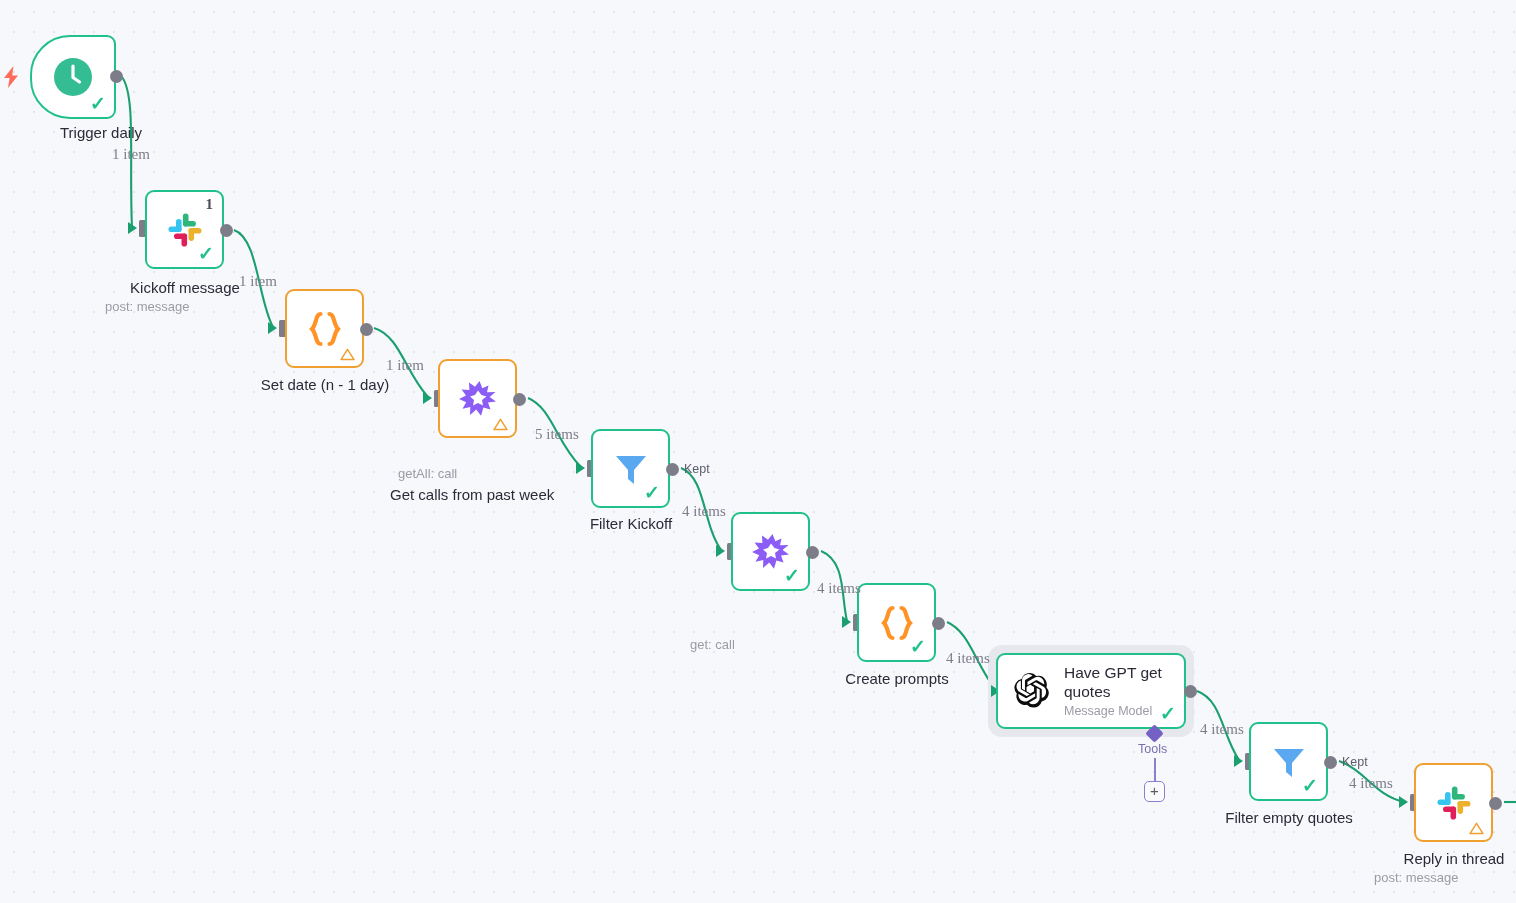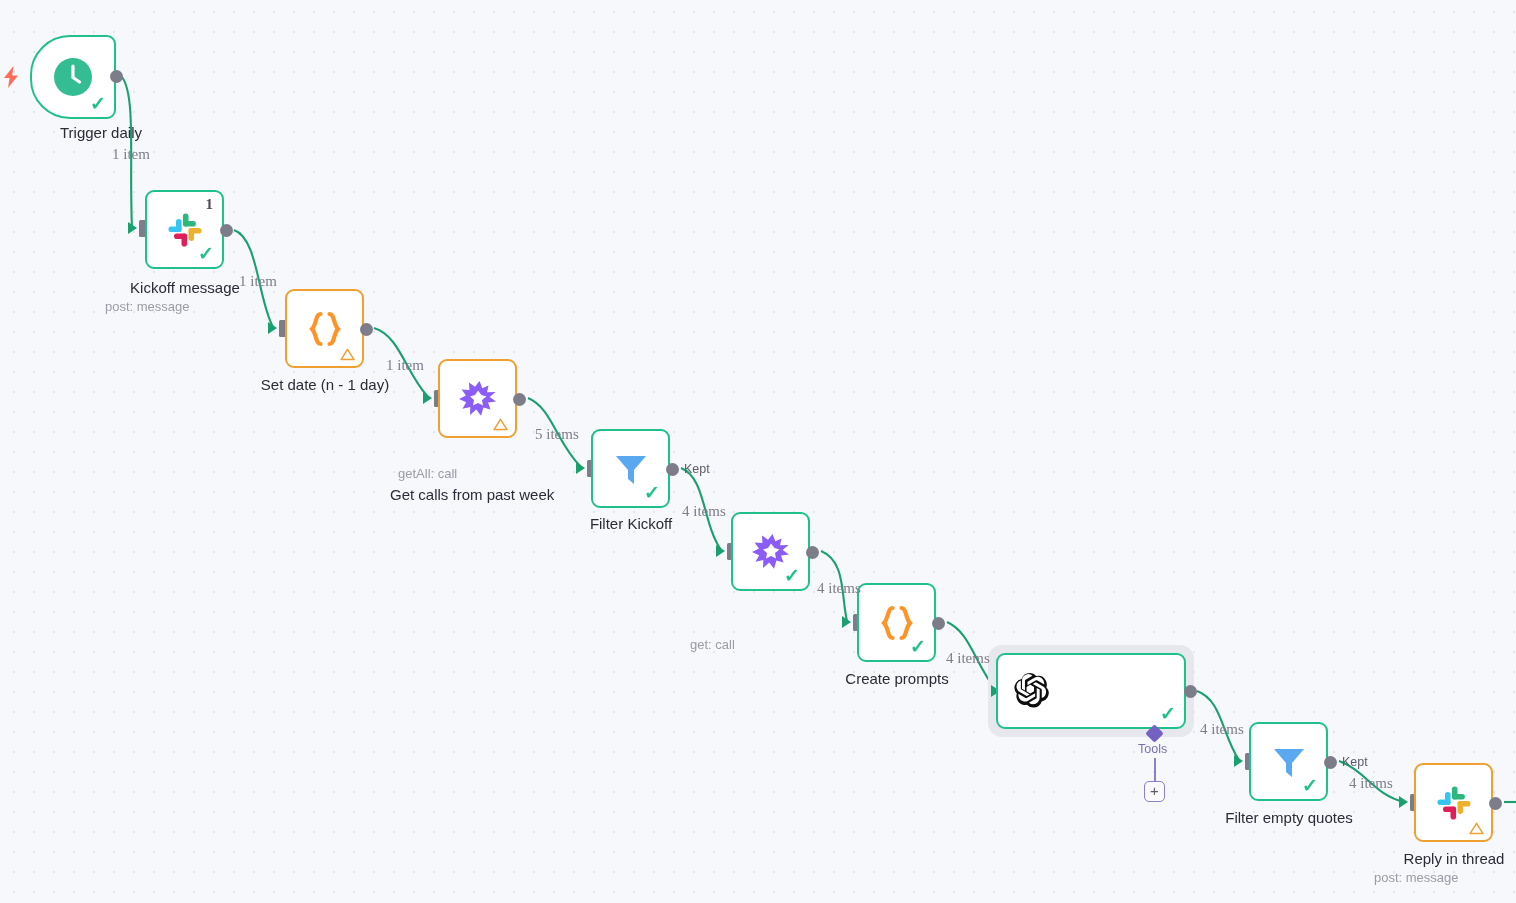--- a/index.html
+++ b/index.html
@@ -385,20 +385,28 @@
                  a6.47 6.47 0 0 1 -1 11.69 l0 -8.18 a1.11 1.11 0 0 0 -0.57 -0.98 Z
                  M34.1 14.46 l-0.2 -0.12 -6.88 -4 a1.12 1.12 0 0 0 -1.13 0
                  l-8.4 4.85 0 -3.36 a0.1 0.1 0 0 1 0.04 -0.09 l6.96 -4.01
                  a6.48 6.48 0 0 1 9.62 6.7 Z
                  M14.97 20.43 l-2.92 -1.68 a0.1 0.1 0 0 1 -0.06 -0.08 l0 -8.03
                  a6.48 6.48 0 0 1 10.62 -4.97 l-0.2 0.11 -6.88 3.97
                  a1.12 1.12 0 0 0 -0.57 0.98 l0 9.7 Z
                  M16.55 17.02 l3.74 -2.16 3.75 2.16 0 4.32 -3.74 2.16 -3.75 -2.16 Z" fill="#0d0d0d"></path>
       </svg>
     </span>
+    <span class="wide-text">
+      <div class="wide-title">
+        <span>Have GPT get</span>
+        <br>
+        <span>quotes</span>
+      </div>
+      <div class="wide-sub">Message Model</div>
+    </span>
     <span class="check">✓</span>
   </div>
   <div class="out-dot" style="left:1184px; top:685px;"></div>
 
   <div class="diamond" style="left:1148px; top:727px;"></div>
   <div class="sub-label" style="left:1138px; top:742px;">Tools</div>
   <div class="sub-line" style="left:1154px; top:758px; height:24px;"></div>
   <div class="plus-box" style="left:1144px; top:781px;">+</div>
 
   <div class="in-arrow" style="left:1234px; top:755px;"></div>

